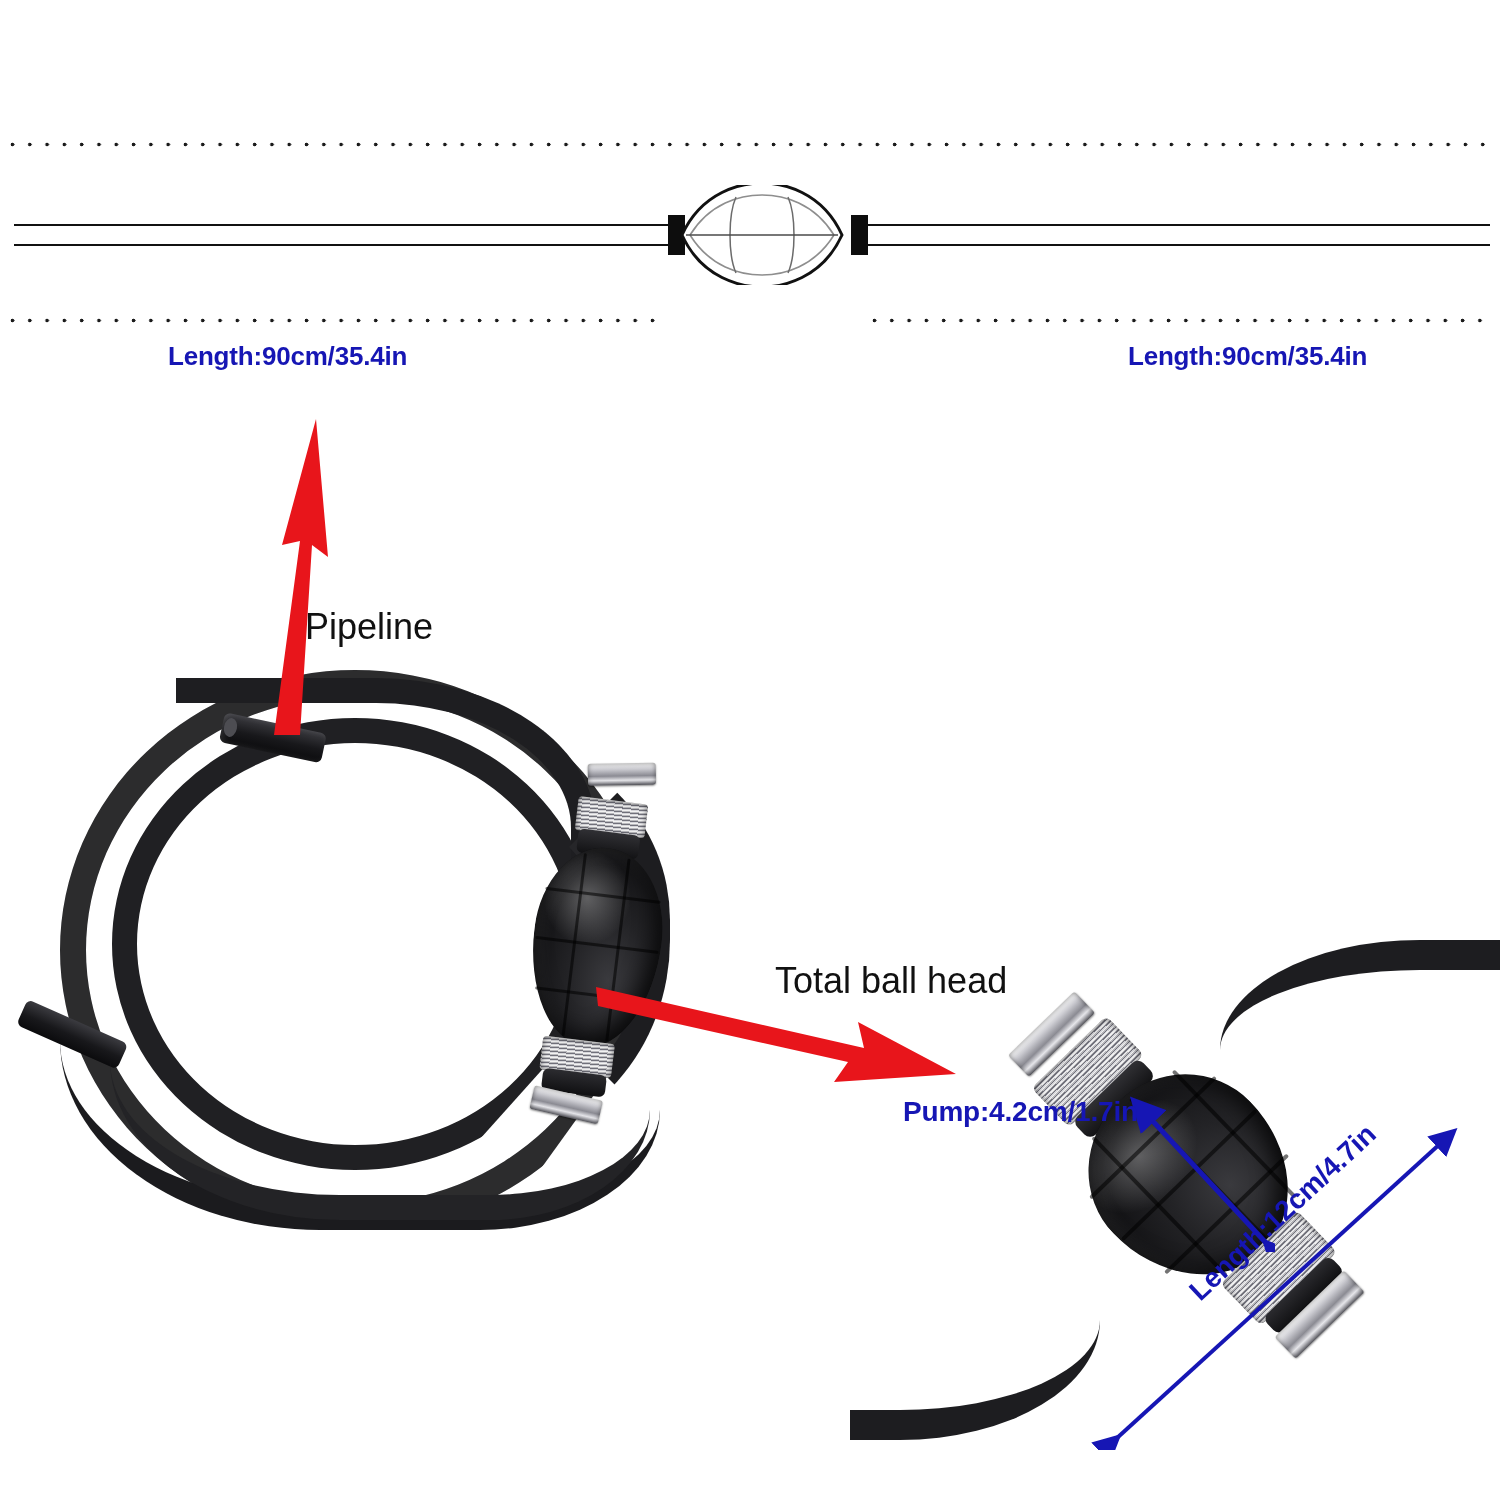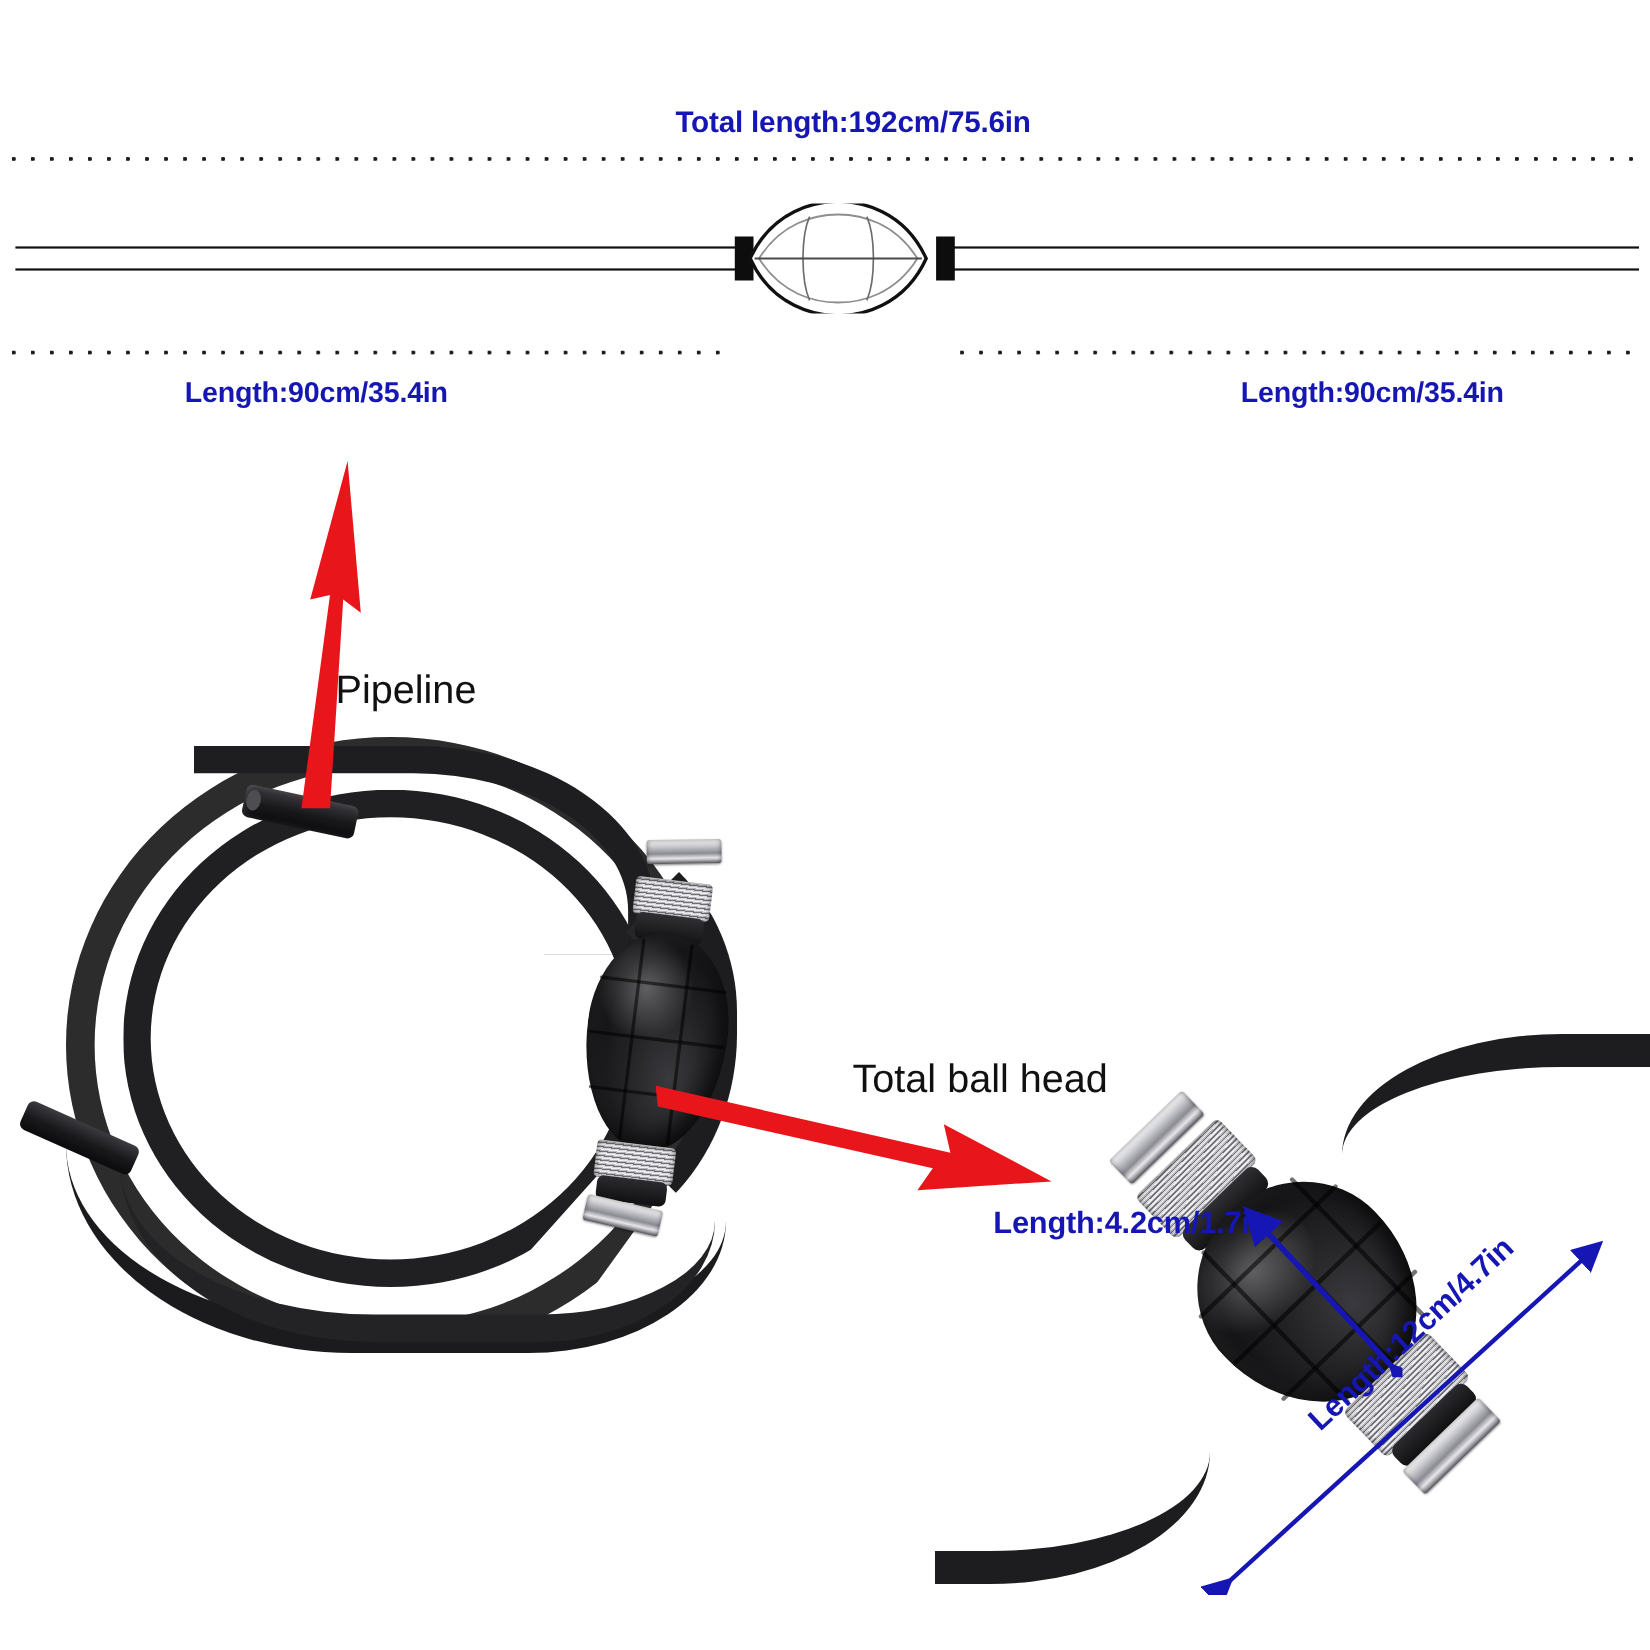--- a/index.html
+++ b/index.html
@@ -122,21 +122,20 @@
   .red-arrow { position: absolute; }
   .blue-dim { position: absolute; }
 </style>
 </head>
 <body>
 
 <div id="page">
 
   <div class="abs" style="left:0; top:0; width:1500px; height:400px;">
 
-    <div class="abs blue-label" style="left:614px; top:96px; font-size:27px;">Total length:192cm/75.6in</div>
 
     <div class="dotted-line" style="left:10px; top:142px; width:1482px;"></div>
 
     <div class="tube-line" style="left:14px; top:224px; width:660px;"></div>
     <div class="tube-line" style="left:14px; top:244px; width:660px;"></div>
 
     <div class="tube-line" style="left:862px; top:224px; width:628px;"></div>
     <div class="tube-line" style="left:862px; top:244px; width:628px;"></div>
 
     <div class="clamp-block" style="left:668px; top:215px; width:17px; height:40px;"></div>
@@ -289,18 +288,18 @@
           <path d="M0,0 L7,3.5 L0,7 Z" fill="#1616b4"></path>
         </marker>
         <marker id="bArrowD" markerWidth="7" markerHeight="7" refX="5.5" refY="3.5" orient="auto">
           <path d="M0,0 L7,3.5 L0,7 Z" fill="#1616b4"></path>
         </marker>
       </defs>
       <line x1="42" y1="318" x2="378" y2="12" stroke="#1616b4" stroke-width="4" marker-start="url(#bArrowD)" marker-end="url(#bArrowC)"></line>
     </svg>
   </div>
 
-  <div class="abs blue-label" style="left:903px; top:1096px; font-size:28px;">Length:4.2cm/1.7in</div>
+  <div class="abs blue-label" style="left:903px; top:1096px; font-size:28px;">Pump:4.2cm/1.7in</div>
 
   <div class="abs blue-label" style="left:1205px; top:1275px; font-size:28px;
               transform: rotate(-43deg); transform-origin: left bottom;">Length:12cm/4.7in</div>
 
 </div>
 
 </body></html>

